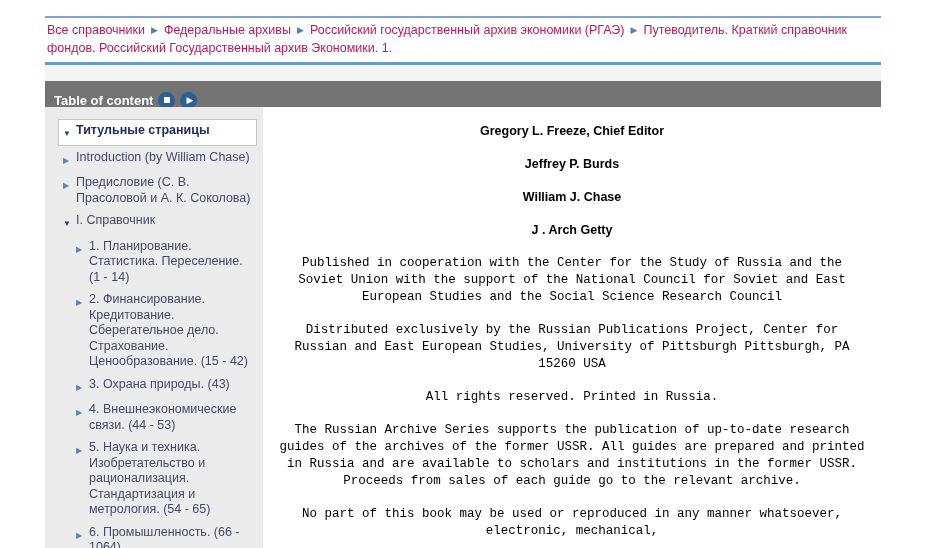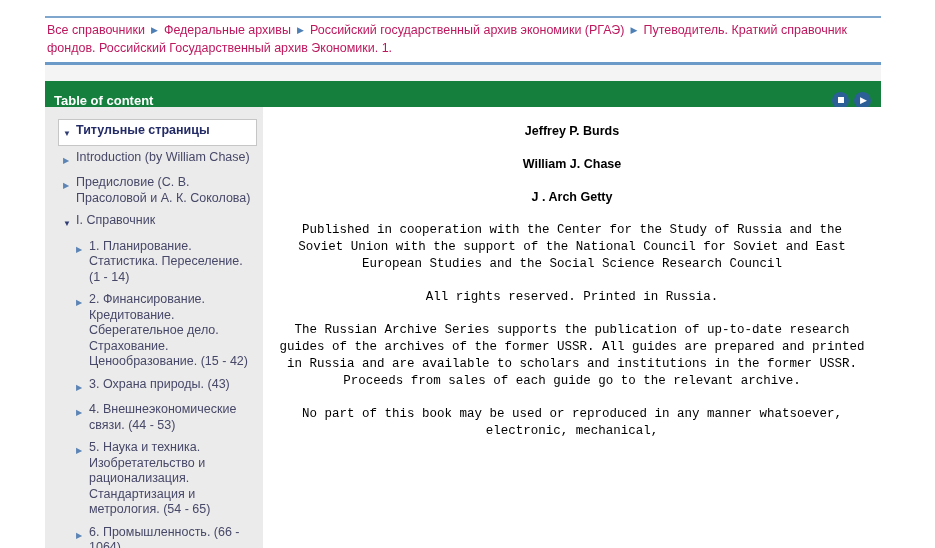--- a/index.html
+++ b/index.html
@@ -13,22 +13,22 @@
   .midline { height:3px; background:#6b9ac8; }
   .graystrip { height:16px; background:#f4f4f4; }
 
   .breadcrumb {
     padding:3px 2px 5px 2px; font-size:12.5px; line-height:18px; color:#5b80a8;
   }
   .bc-link { color:#be185d; text-decoration:none; cursor:pointer; }
   .bc-sep { color:#4e7fb5; font-size:9px; padding:0 6px; vertical-align:1px; }
 
   .toc-bar {
-    height:26px; background:#15803d; display:flex; align-items:center;
-    justify-content:space-between; padding:12px 10px 0 9px; box-sizing:border-box;
+    height:26px; background:#737373; display:flex; align-items:center;
+    justify-content:flex-start; padding:12px 10px 0 9px; box-sizing:border-box;
   }
   .toc-title { color:#ffffff; font-weight:bold; font-size:13px; }
   .bar-buttons { display:flex; align-items:center; }
   .circle-btn {
     width:17px; height:17px; border-radius:50%; background:#2b5f96; border:none;
     display:flex; align-items:center; justify-content:center; padding:0;
     cursor:pointer; margin-left:5px;
   }
   .sq { width:6px; height:6px; background:#ffffff; display:block; }
   .tri { color:#ffffff; font-size:9px; line-height:1; margin-left:2px; }
@@ -117,22 +117,24 @@
         <div class="sb-item level1">
           <span class="sb-tri">▶</span>
           <span class="sb-label">5. Наука и техника. Изобретательство и рационализация. Стандартизация и метрология. (54 - 65)</span>
         </div>
         <div class="sb-item level1">
           <span class="sb-tri">▶</span>
           <span class="sb-label">6. Промышленность. (66 - 1064)</span>
         </div>
       </div>
     <div class="content" id="content">
+        <div class="c-heading">Gregory L. Freeze, Chief Editor</div>
         <div class="c-heading">Jeffrey P. Burds</div>
         <div class="c-heading">William J. Chase</div>
         <div class="c-heading">J . Arch Getty</div>
         <div class="c-para">Published in cooperation with the Center for the Study of Russia and the Soviet Union with the support of the National Council for Soviet and East European Studies and the Social Science Research Council</div>
+        <div class="c-para">Distributed exclusively by the Russian Publications Project, Center for Russian and East European Studies, University of Pittsburgh Pittsburgh, PA 15260 USA</div>
         <div class="c-para">All rights reserved. Printed in Russia.</div>
         <div class="c-para">The Russian Archive Series supports the publication of up-to-date research guides of the archives of the former USSR. All guides are prepared and printed in Russia and are available to scholars and institutions in the former USSR. Proceeds from sales of each guide go to the relevant archive.</div>
         <div class="c-para">No part of this book may be used or reproduced in any manner whatsoever, electronic, mechanical,</div>
       </div>
   </div>
 </div>
 
 </body></html>

